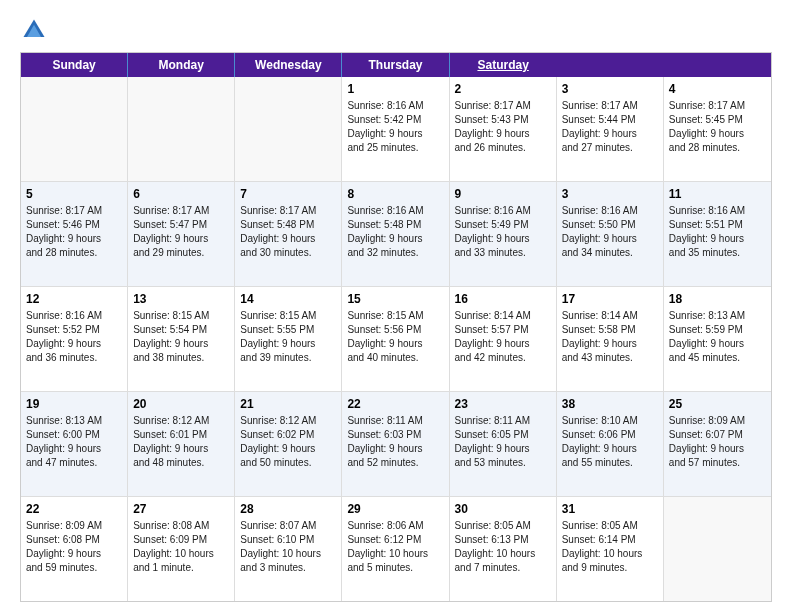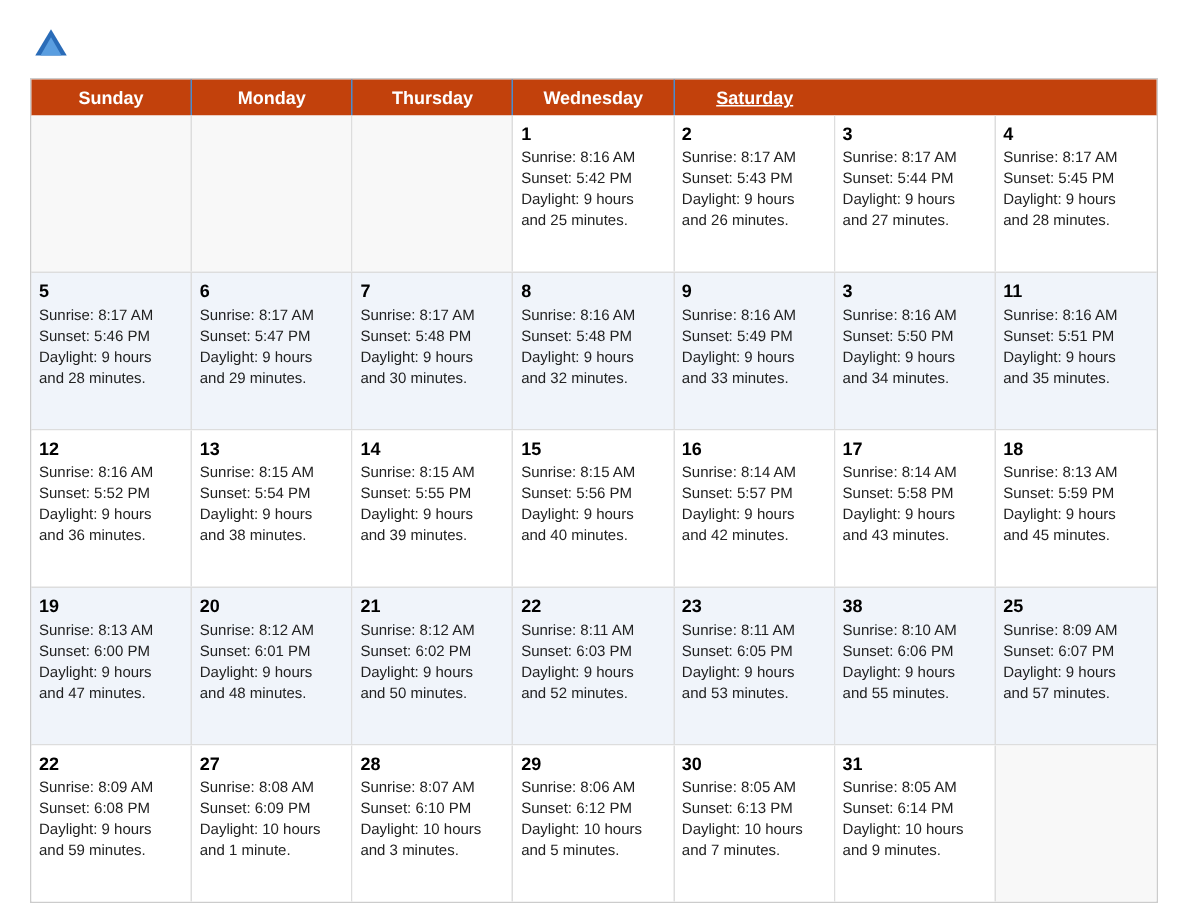--- a/index.html
+++ b/index.html
@@ -62,21 +62,21 @@
     }
     .calendar {
       flex: 1;
       display: flex;
       flex-direction: column;
       border: 1px solid #ccc;
     }
     .cal-header {
       display: grid;
       grid-template-columns: repeat(7, 1fr);
-      background: #c2410c;
+      background: #4c1d95;
     }
     .cal-header-cell {
       color: #fff;
       font-size: 12px;
       font-weight: bold;
       text-align: center;
       padding: 5px 2px;
       border-right: 1px solid #4a8cd0;
     }
     .cal-header-cell:last-child { border-right: none; text-decoration: underline; }
@@ -136,22 +136,22 @@
     <div class="title-block">
       <div class="month-title"></div>
       <div class="location"></div>
     </div>
   </div>
 
   <div class="calendar">
     <div class="cal-header">
     <div class="cal-header-cell">Sunday</div>
         <div class="cal-header-cell">Monday</div>
+        <div class="cal-header-cell">Wednesday</div>
         <div class="cal-header-cell">Thursday</div>
-        <div class="cal-header-cell">Wednesday</div>
         <div class="cal-header-cell">Saturday</div>
       </div>
     <div class="cal-body">
     <div class="cal-row">
           <div class="cal-cell empty"></div>
           <div class="cal-cell empty"></div>
           <div class="cal-cell empty"></div>
           <div class="cal-cell">
             <span class="day-num">1</span>
             <div class="cell-info">Sunrise: 8:16 AM<br>Sunset: 5:42 PM<br>Daylight: 9 hours<br>and 25 minutes.</div>

